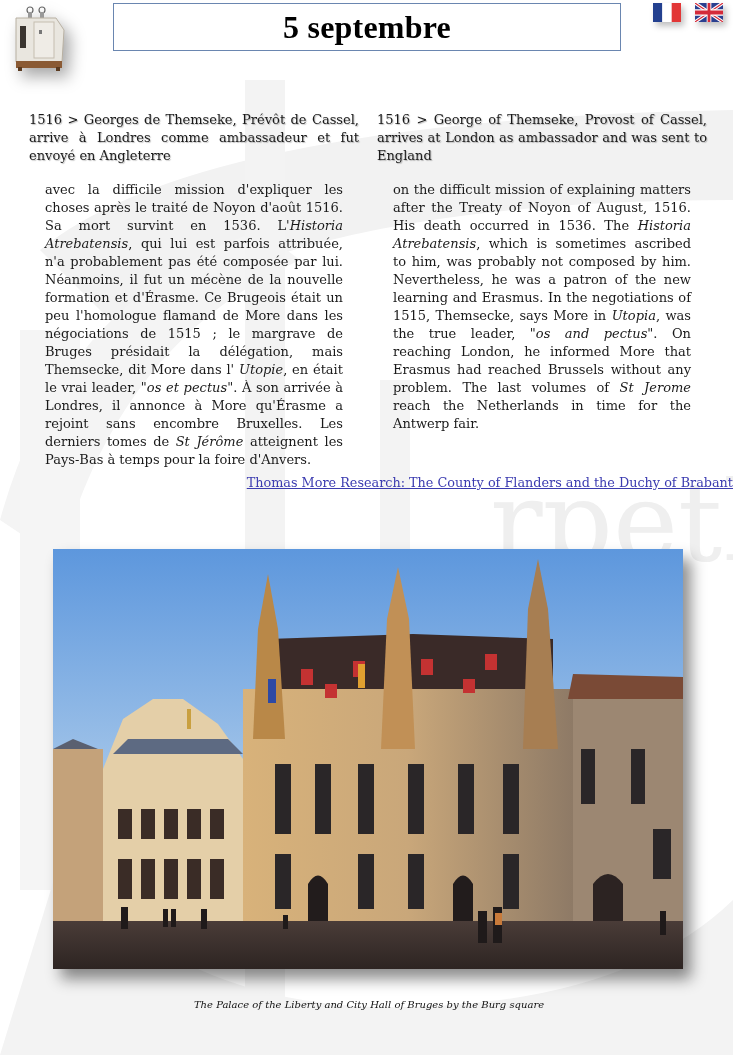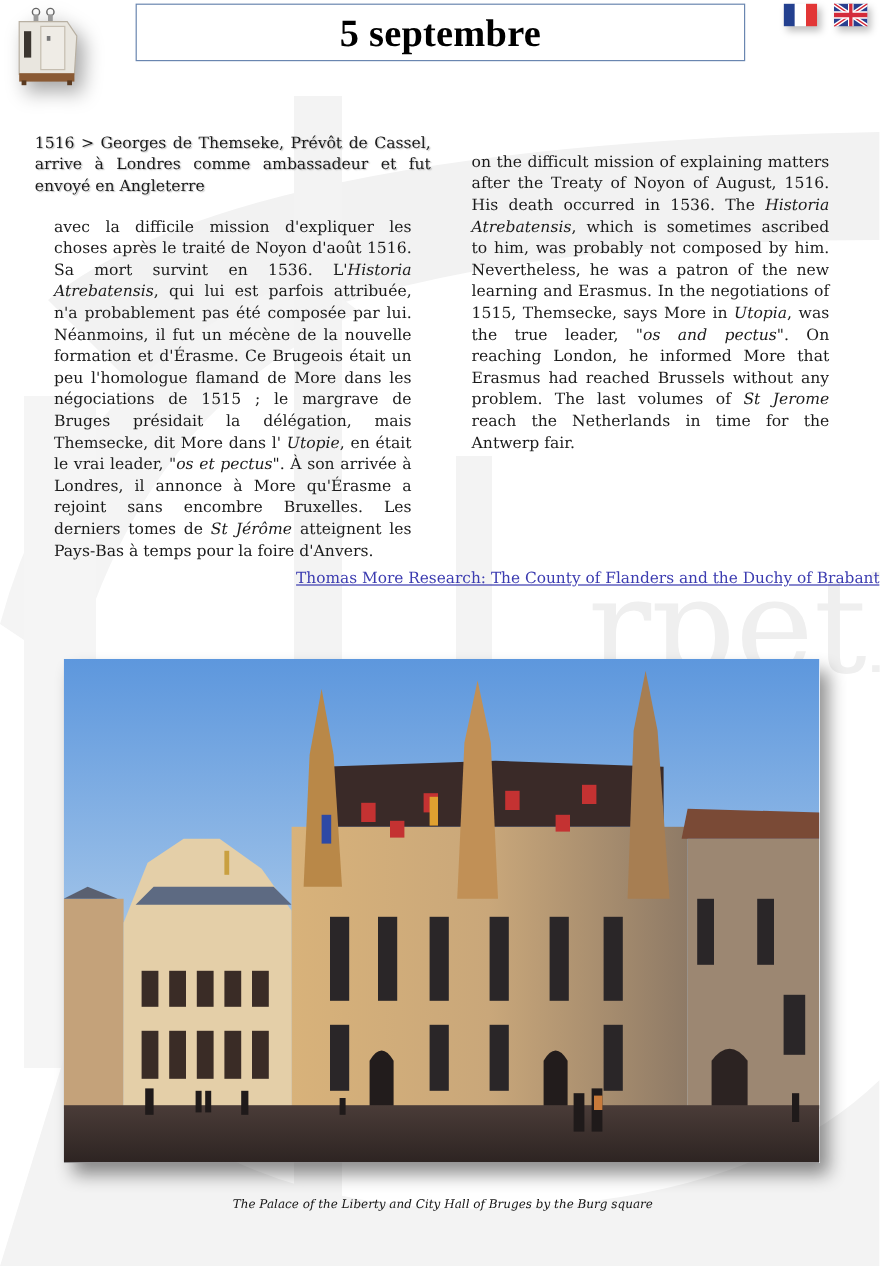--- a/index.html
+++ b/index.html
@@ -101,20 +101,21 @@
     <path d="M30 0 V30 M0 15 H60" stroke="#d42b3a" stroke-width="6"></path>
   </svg>
 </div>
 
 <div class="col col-fr">
   <p class="heading">1516 &gt; Georges de Themseke, Prévôt de Cassel, arrive à Londres comme ambassadeur et fut envoyé en Angleterre</p>
   <p class="body"><span>avec la difficile mission d'expliquer les choses après le traité de Noyon d'août 1516. Sa mort survint en 1536. L'</span><i>Historia Atrebatensis</i><span>, qui lui est parfois attribuée, n'a probablement pas été composée par lui. Néanmoins, il fut un mécène de la nouvelle formation et d'Érasme. Ce Brugeois était un peu l'homologue flamand de More dans les négociations de 1515 ; le margrave de Bruges présidait la délégation, mais Themsecke, dit More dans l' </span><i>Utopie</i><span>, en était le vrai leader, "</span><i>os et pectus</i><span>". À son arrivée à Londres, il annonce à More qu'Érasme a rejoint sans encombre Bruxelles. Les derniers tomes de </span><i>St Jérôme</i><span> atteignent les Pays-Bas à temps pour la foire d'Anvers.</span></p>
 </div>
 
 <div class="col col-en">
+  <p class="heading">1516 &gt; George of Themseke, Provost of Cassel, arrives at London as ambassador and was sent to England</p>
   <p class="body"><span>on the difficult mission of explaining matters after the Treaty of Noyon of August, 1516. His death occurred in 1536. The </span><i>Historia Atrebatensis</i><span>, which is sometimes ascribed to him, was probably not composed by him. Nevertheless, he was a patron of the new learning and Erasmus. In the negotiations of 1515, Themsecke, says More in  </span><i>Utopia</i><span>, was the true leader, "</span><i>os and pectus</i><span>". On reaching London, he informed More that Erasmus had reached Brussels without any problem. The last volumes of </span><i>St Jerome</i><span> reach the Netherlands in time for the Antwerp fair.</span></p>
 </div>
 
 <div class="link">
   <a>Thomas More Research: The County of Flanders and the Duchy of Brabant</a>
 </div>
 
 <div class="photo">
   <svg width="630" height="420" viewBox="0 0 630 420">
     <defs>

